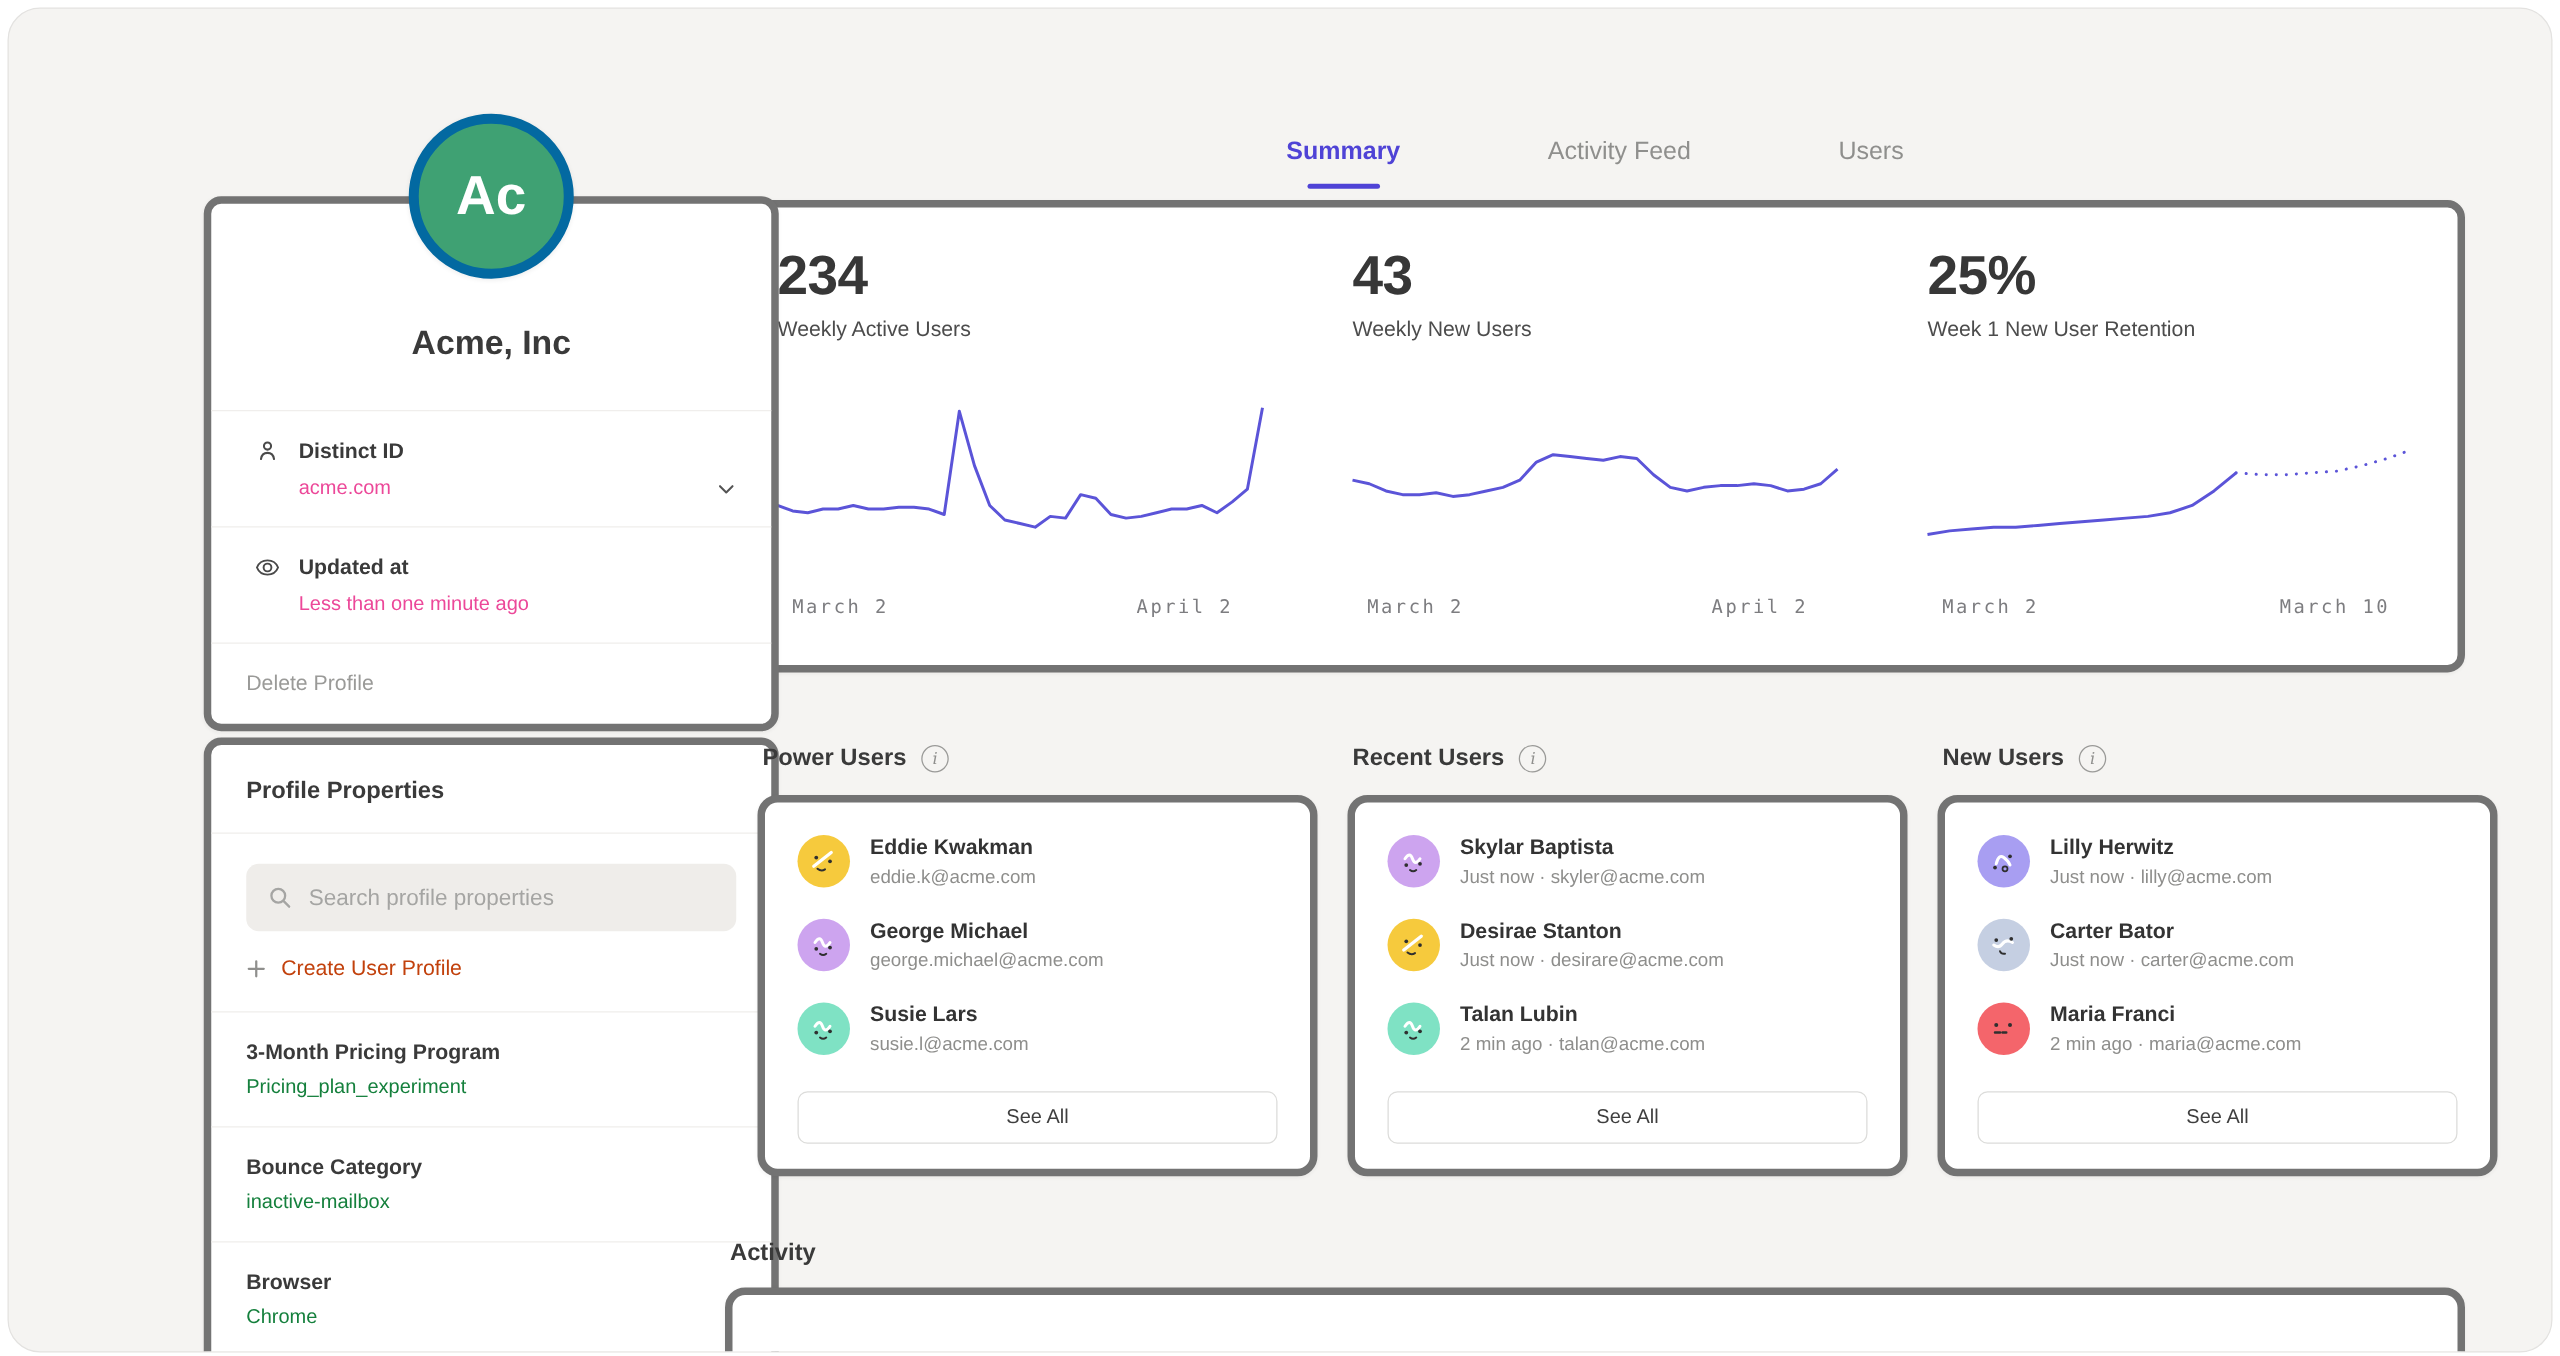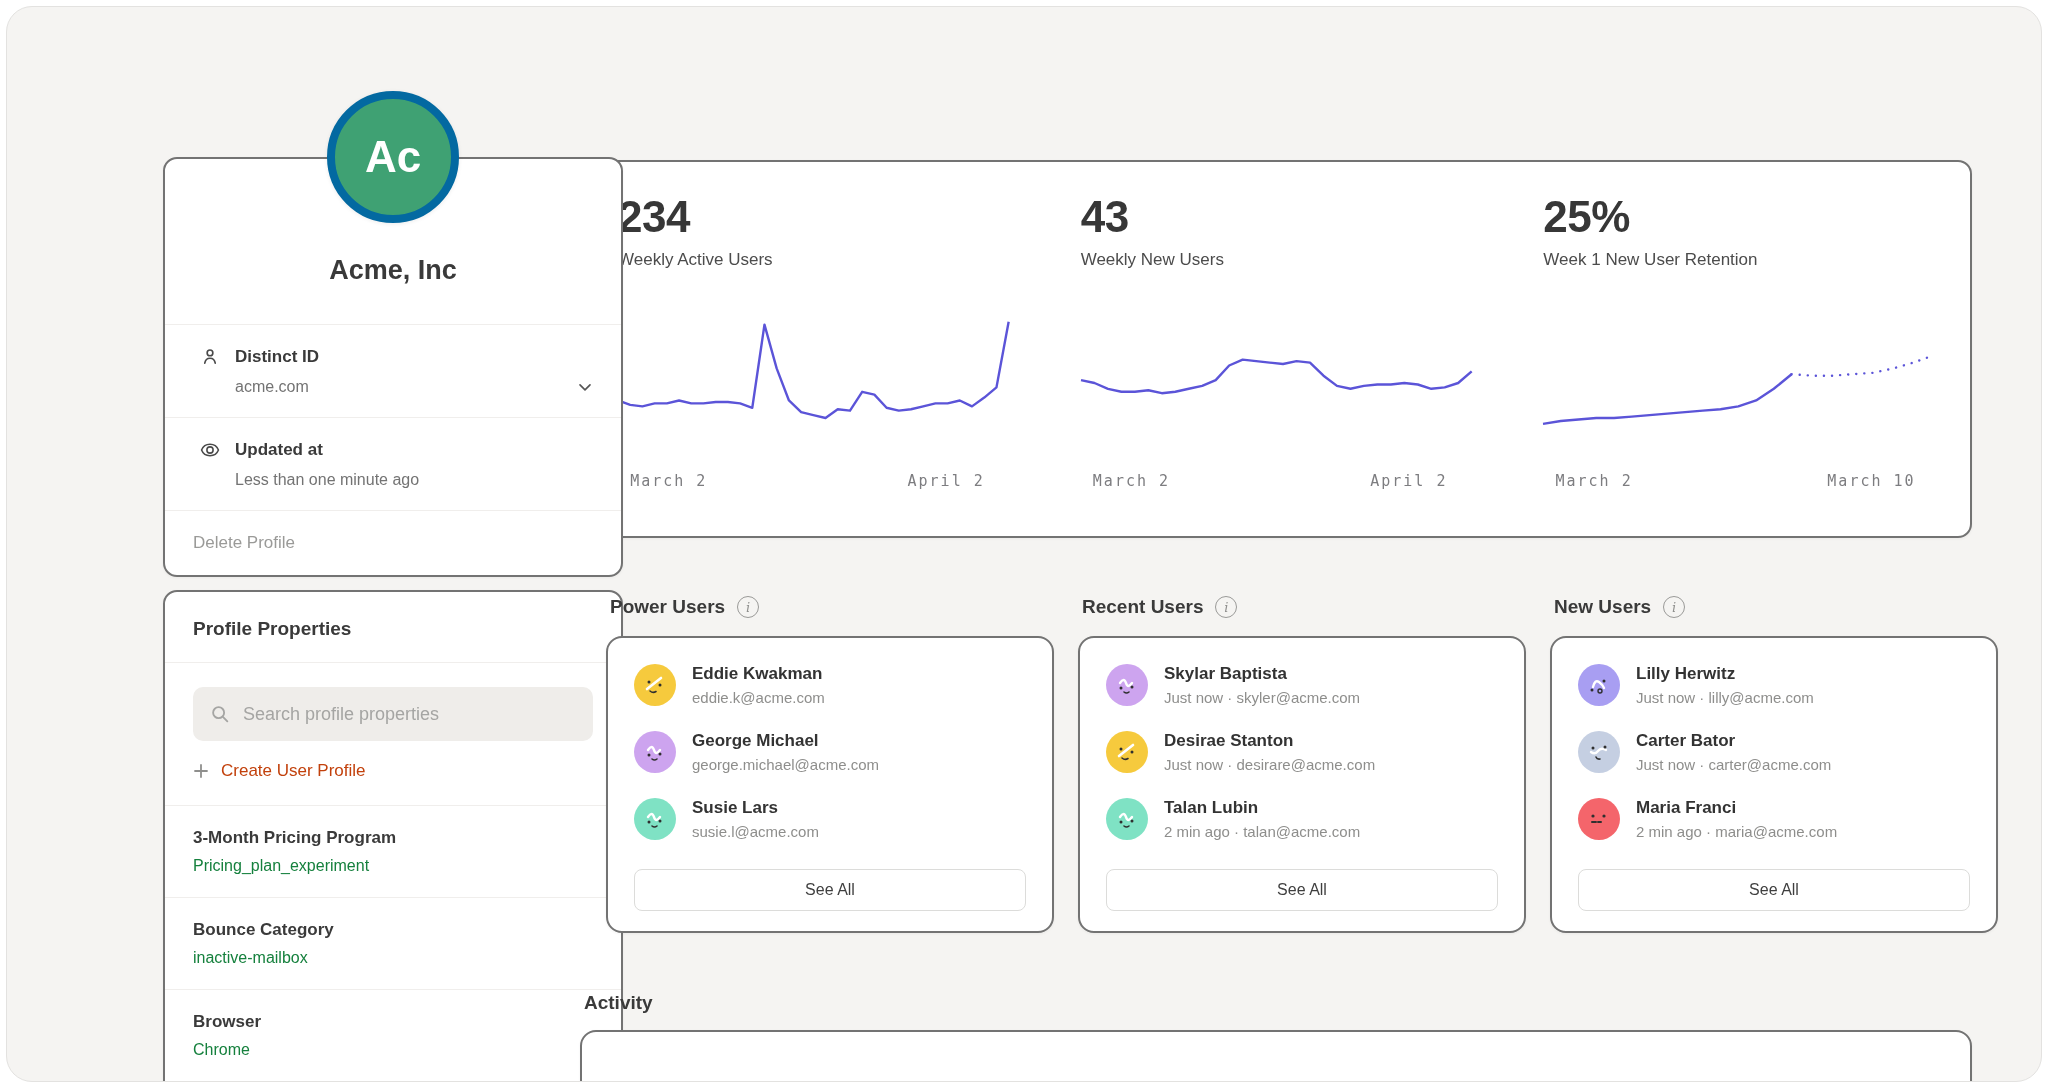--- a/index.html
+++ b/index.html
@@ -1,30 +1,30 @@
 <!DOCTYPE html>
 <html><head>
 <meta charset="utf-8">
 <style>
   html,body{margin:0;padding:0;background:#ffffff;width:2048px;height:1085px;overflow:hidden;
     font-family:"Liberation Sans","DejaVu Sans",sans-serif;-webkit-font-smoothing:antialiased;}
   .app{position:absolute;left:6px;right:6px;top:6px;bottom:3px;background:#f5f4f2;
     border-radius:26px;overflow:hidden;border:1px solid #e3e2e0;}
-  .card{background:#ffffff;border:2px solid #737373;border-radius:14px;
+  .card{background:#ffffff;border:6px solid #737373;border-radius:14px;
     box-shadow:0 1px 3px rgba(40,40,40,0.05);}
   
   .sidebar{position:absolute;left:78px;top:0;width:460px;}
   .avatar{position:absolute;left:242px;top:84px;width:116px;height:116px;border-radius:50%;
     border:8px solid #0369a1;display:flex;align-items:center;justify-content:center;
     color:#ffffff;font-size:44px;font-weight:700;z-index:3;box-shadow:0 1px 4px rgba(0,0,0,.08);}
   .id-card{position:absolute;left:78px;top:150px;width:460px;box-sizing:border-box;z-index:2;}
   .profile-name{padding:96px 0 0;margin:0 0 38px;text-align:center;font-size:27px;font-weight:700;color:#3a3a3a;}
   .field-row{border-top:1px solid #f0eeec;padding:21px 34px;position:relative;}
   .field-label{display:flex;align-items:center;gap:14px;font-size:17px;font-weight:600;color:#3a3a3a;}
-  .field-value{margin:10px 0 0 36px;font-size:16px;color:#737373;}
+  .field-value{margin:10px 0 0 36px;font-size:16px;color:#ec4899;}
   .chevron{position:absolute;right:26px;top:52px;cursor:pointer;}
   .delete-row{border-top:1px solid #f0eeec;padding:22px 28px;font-size:17px;color:#9a9a98;cursor:pointer;}
   .props-card{position:absolute;left:78px;top:583px;width:460px;height:620px;box-sizing:border-box;}
   .props-title{padding:26px 28px 22px;font-size:19px;font-weight:700;color:#3a3a3a;border-bottom:1px solid #f0eeec;}
   .search-wrap{margin:24px 28px 0;background:#efedea;border-radius:10px;height:54px;
     display:flex;align-items:center;padding:0 16px;gap:10px;box-sizing:border-box;}
   .search-wrap input{border:none;outline:none;background:transparent;flex:1;font-size:18px;color:#15803d;
     font-family:"Liberation Sans","DejaVu Sans",sans-serif;}
   .search-wrap input::placeholder{color:#a5a5a3;}
   .create-row{display:flex;align-items:center;gap:12px;margin:20px 28px 24px;font-size:17px;color:#c2410c;
@@ -147,20 +147,31 @@
         <div class="prop-name">Bounce Category</div>
         <div class="prop-value">inactive-mailbox</div>
       </div>
       <div class="prop-row">
         <div class="prop-name">Browser</div>
         <div class="prop-value">Chrome</div>
       </div>
     </div>
   </div>
 
+  <div class="tabs">
+    <div class="tab active">
+      <span>Summary</span><span class="underline"></span>
+    </div>
+    <div class="tab">
+      <span>Activity Feed</span>
+    </div>
+    <div class="tab">
+      <span>Users</span>
+    </div>
+  </div>
 
   <div class="summary-card card">
 
     <div class="metric-col">
       <div class="metric-number">234</div>
       <div class="metric-label">Weekly Active Users</div>
       <div class="spark">
           <svg viewBox="0 0 391 158">
             <polyline points="0.0,96.5 12.2,100.9 24.4,102.4 36.7,99.4 48.9,99.4 61.1,96.5 73.3,99.4 85.5,99.4 97.8,98.0 110.0,98.0 122.2,99.4 134.4,103.8 146.6,20.6 158.8,64.4 171.1,96.5 183.3,108.2 195.5,111.1 207.7,114.0 219.9,105.3 232.2,106.7 244.4,87.8 256.6,90.7 268.8,103.8 281.0,106.7 293.3,105.3 305.5,102.4 317.7,99.4 329.9,99.4 342.1,96.5 354.3,102.4 366.6,93.6 378.8,83.4 391.0,17.7" fill="none" stroke="#5b54d8" stroke-width="2.4" stroke-linejoin="round"></polyline>
           </svg>

